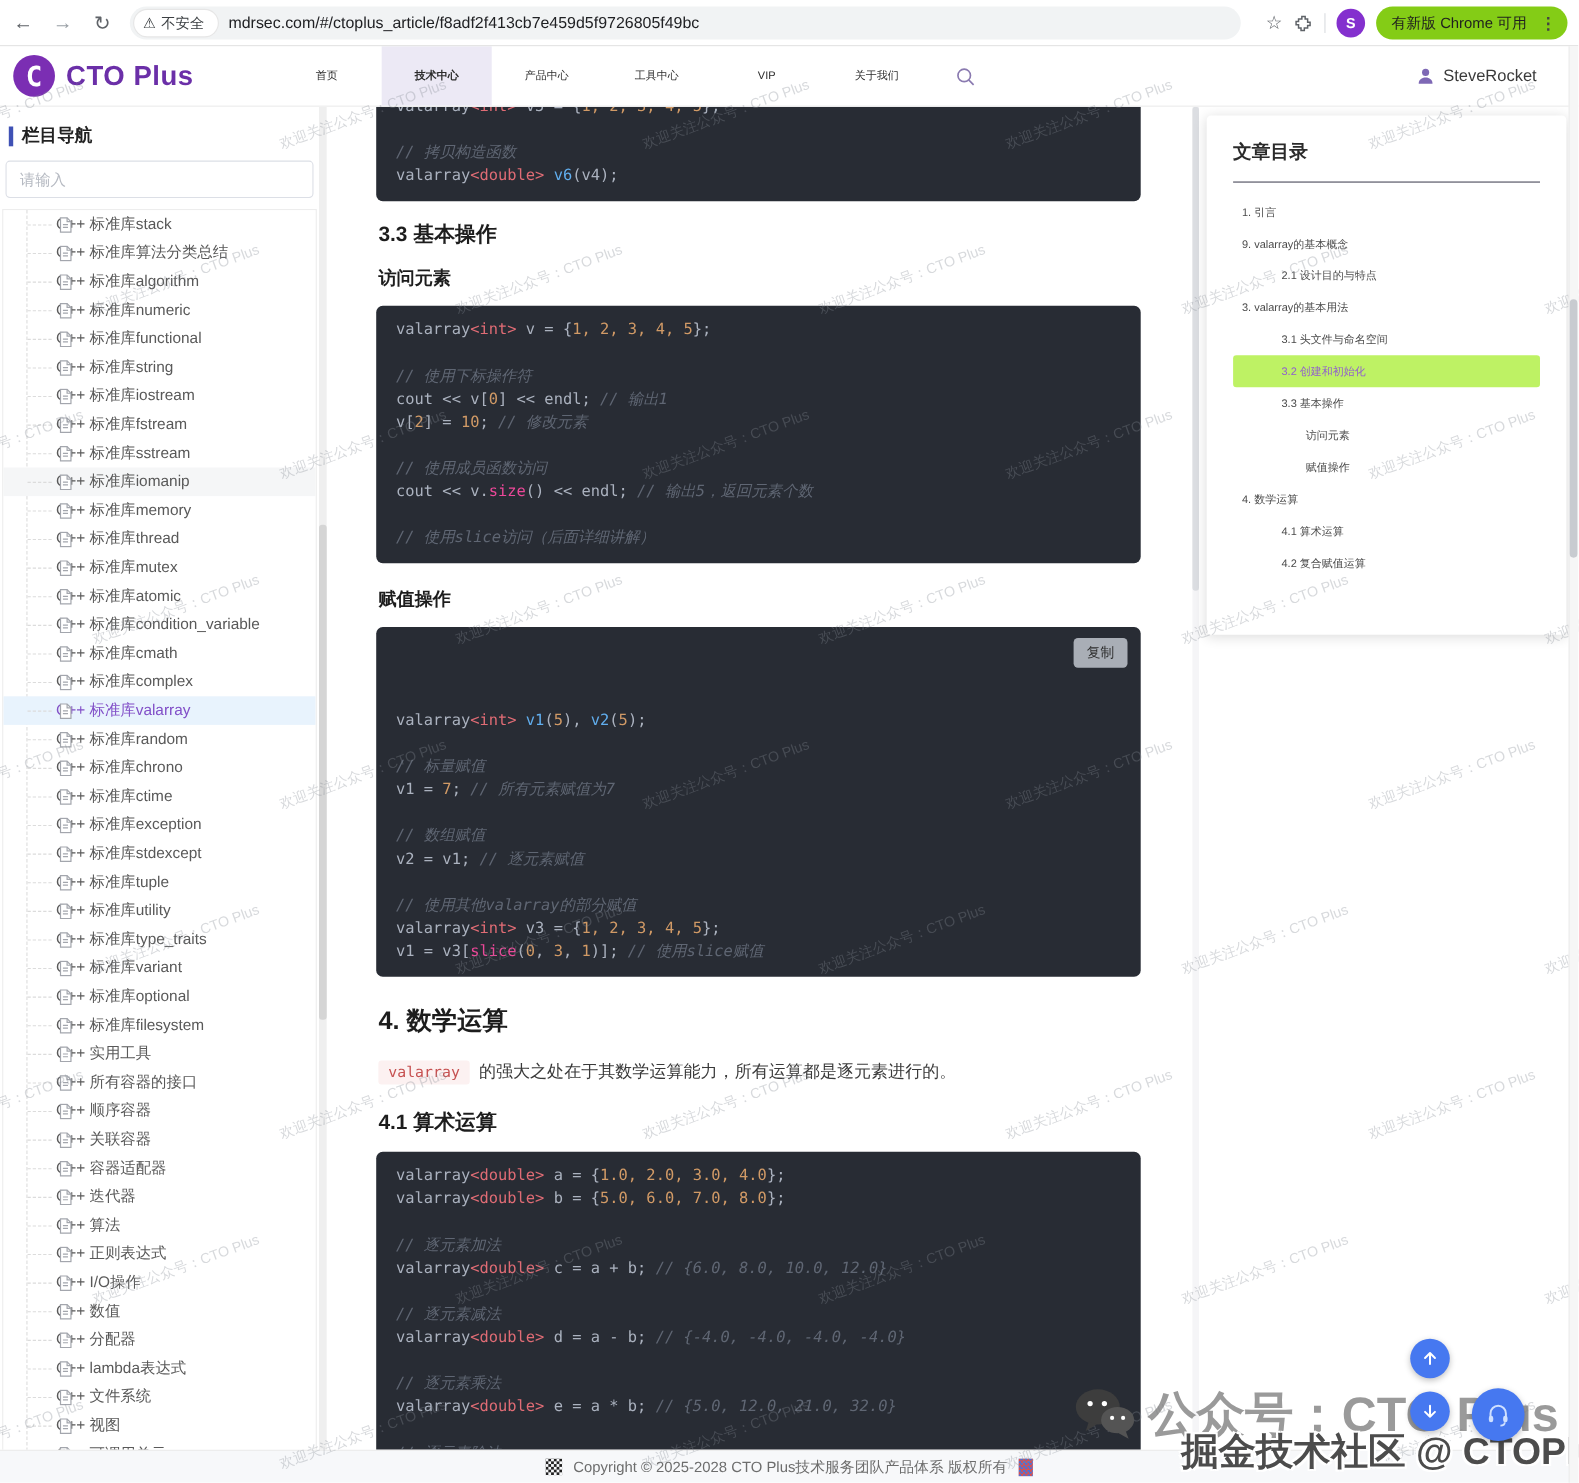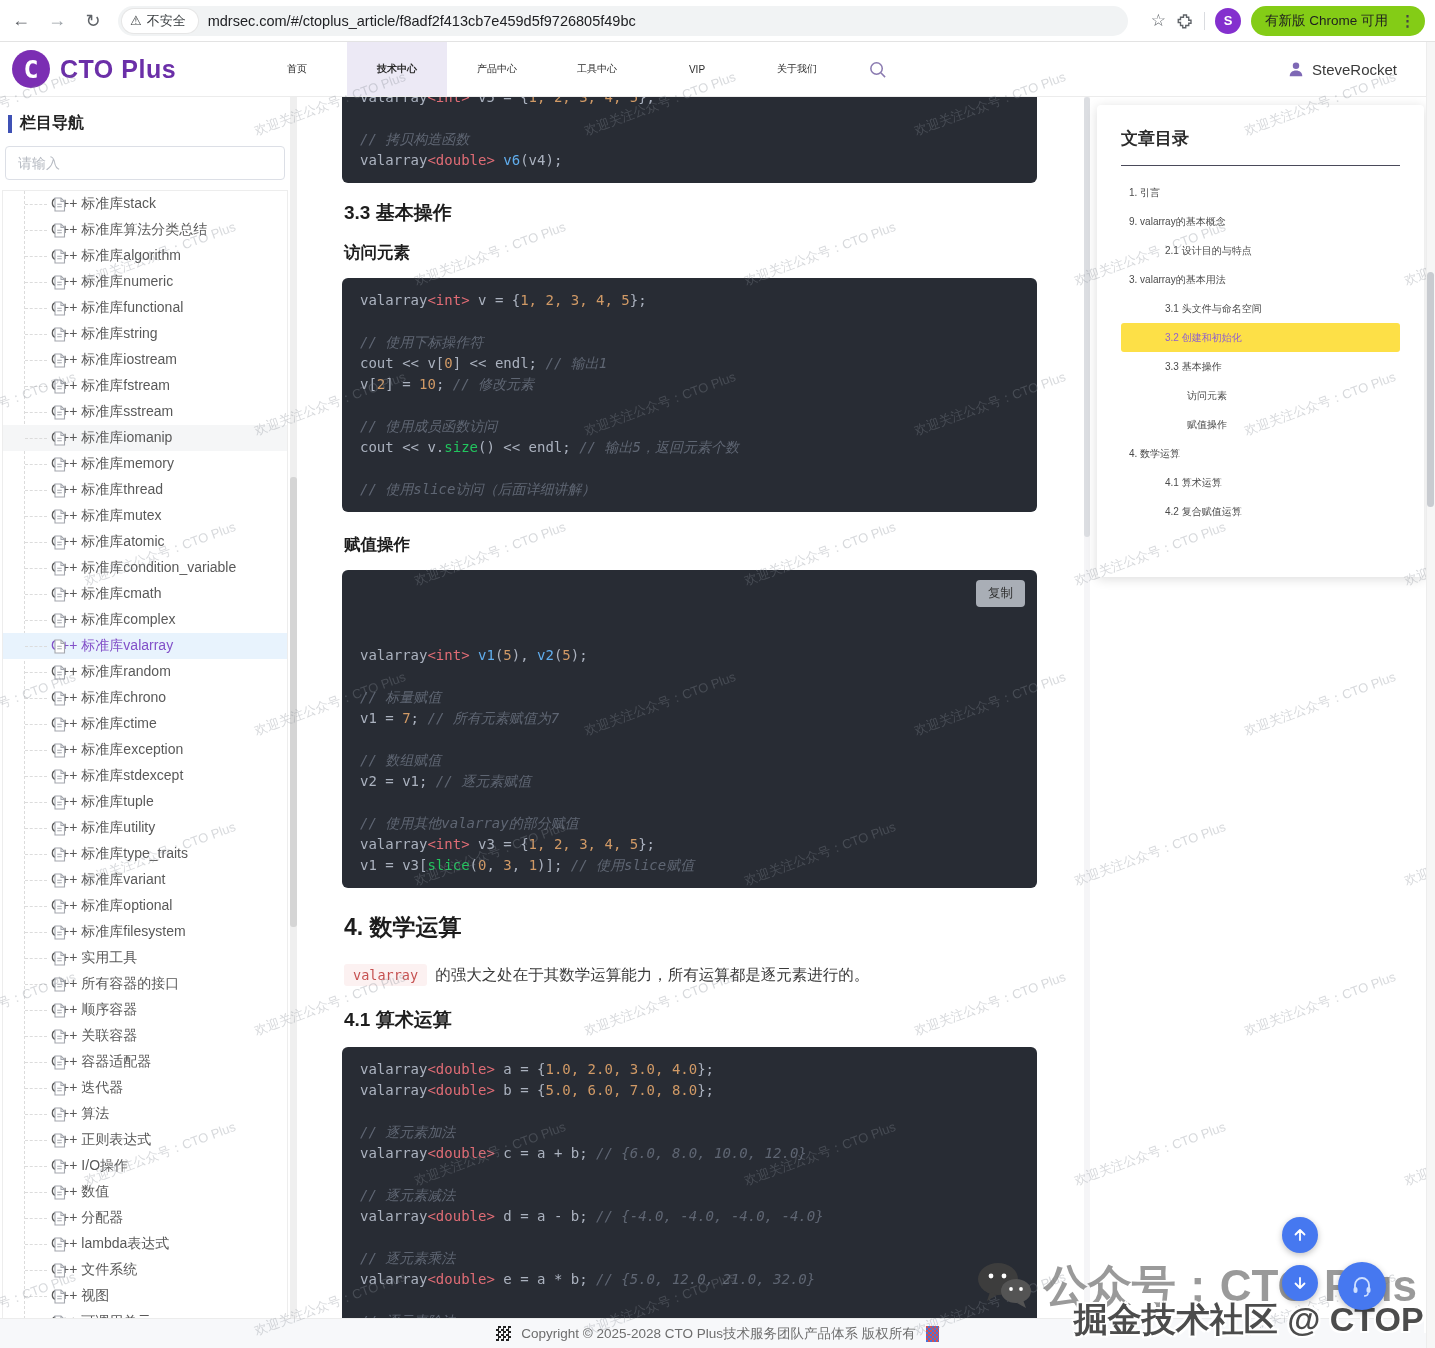--- a/index.html
+++ b/index.html
@@ -67,21 +67,21 @@
   .side-thumb { position:absolute; left:0; width:7px; top:380px; height:450px; background:#d5d5d5; border-radius:3px; }
 
   
   .main-col { position:absolute; left:298px; top:97px; width:786px; height:1221px; overflow:hidden;
     padding:0 47px 0 44px; background:#fff; }
   .code-block { position:relative; background:#282c34; border-radius:6px; padding:12px 18px;
     font-family:"DejaVu Sans Mono", monospace; font-size:14px; line-height:21px; white-space:pre;
     overflow:hidden; }
   .code-line { min-height:21px; }
   .tok-d { color:#abb2bf; } .tok-t { color:#e06c75; } .tok-n { color:#d19a66; }
-  .tok-f { color:#61aeee; } .tok-b { color:#22c55e; }
+  .tok-f { color:#61aeee; } .tok-b { color:#ec4899; }
   .tok-c { color:#5f6673; font-style:italic; }
   .copy-btn { position:absolute; top:10px; right:12px; background:#a9aeb6; color:#2d2d2d;
     font-size:12.5px; padding:5px 12px; border-radius:4px; border:none; cursor:pointer; }
   .blk-intro-tail { margin-top:-16px; padding-top:6px; }
   h2.art { font-size:23px; color:#1d1d1d; margin:24px 0 0 2px; }
   h3.art { font-size:19px; color:#1d1d1d; margin:17px 0 0 2px; }
   h4.art { font-size:16.5px; color:#1d1d1d; margin:16px 0 0 2px; }
   .mt14 { margin-top:14px; }
   .art-p { font-size:15.5px; color:#3a3a3a; margin:20px 0 0 2px; line-height:24px; }
   .inline-code { background:#fcf1f1; color:#c65151; padding:3px 9px; border-radius:3px;
@@ -91,21 +91,21 @@
   .main-thumb { position:absolute; left:0; width:6px; top:0; height:440px; background:#dcdee2; border-radius:3px; }
 
   
   .toc-card { position:absolute; left:1097px; top:105px; width:327px; height:472px; background:#fff;
     border-radius:4px; box-shadow:0 2px 12px rgba(0,0,0,0.14); padding:22px 24px; overflow:hidden; z-index:30; }
   .toc-title { font-size:17px; font-weight:bold; color:#2b2b2b; }
   .toc-hr { border:none; border-top:1px solid #4a4a5a; margin:15px 0 12px 0; }
   .toc-item { height:29px; display:flex; align-items:center; font-size:10px; color:#4a4a4a;
     cursor:pointer; border-radius:3px; white-space:nowrap; }
   .toc-l1 { padding-left:8px; } .toc-l2 { padding-left:44px; } .toc-l3 { padding-left:66px; }
-  .toc-item.active { background:#fde047; color:#9160cd; }
+  .toc-item.active { background:#bef264; color:#9160cd; }
   .toc-clip { height:9px; overflow:hidden; color:#9a9a9a; font-size:15px; padding-left:60px; }
 
   
   .footer { position:absolute; left:0; top:1318px; width:1435px; height:30px; background:#f7f8fa;
     border-top:1px solid #ececec; display:flex; align-items:center; justify-content:center; gap:10px;
     z-index:45; }
   .footer-text { font-size:13.5px; color:#6d6d6d; }
   .qr-ic { width:15px; height:15px;
     background:repeating-conic-gradient(#222 0% 25%, #f7f8fa 0% 50%) 0 0/5px 5px; }
   .px-ic { width:13px; height:16px;

